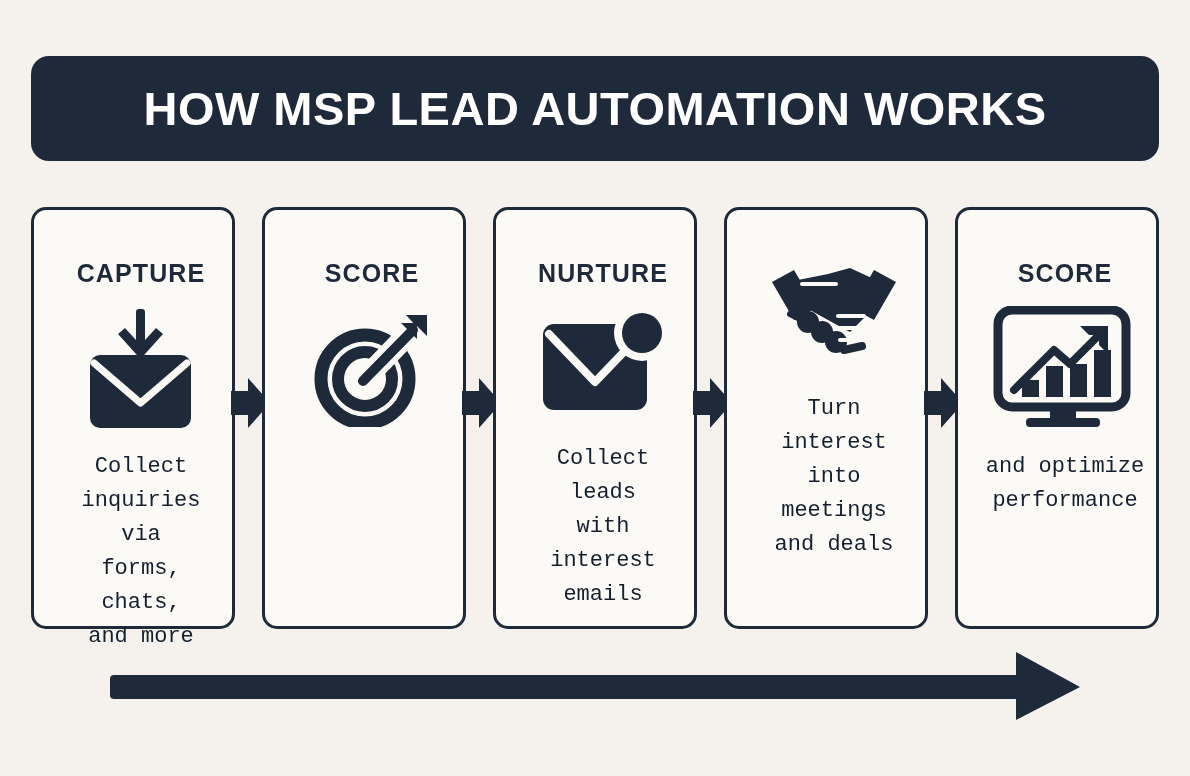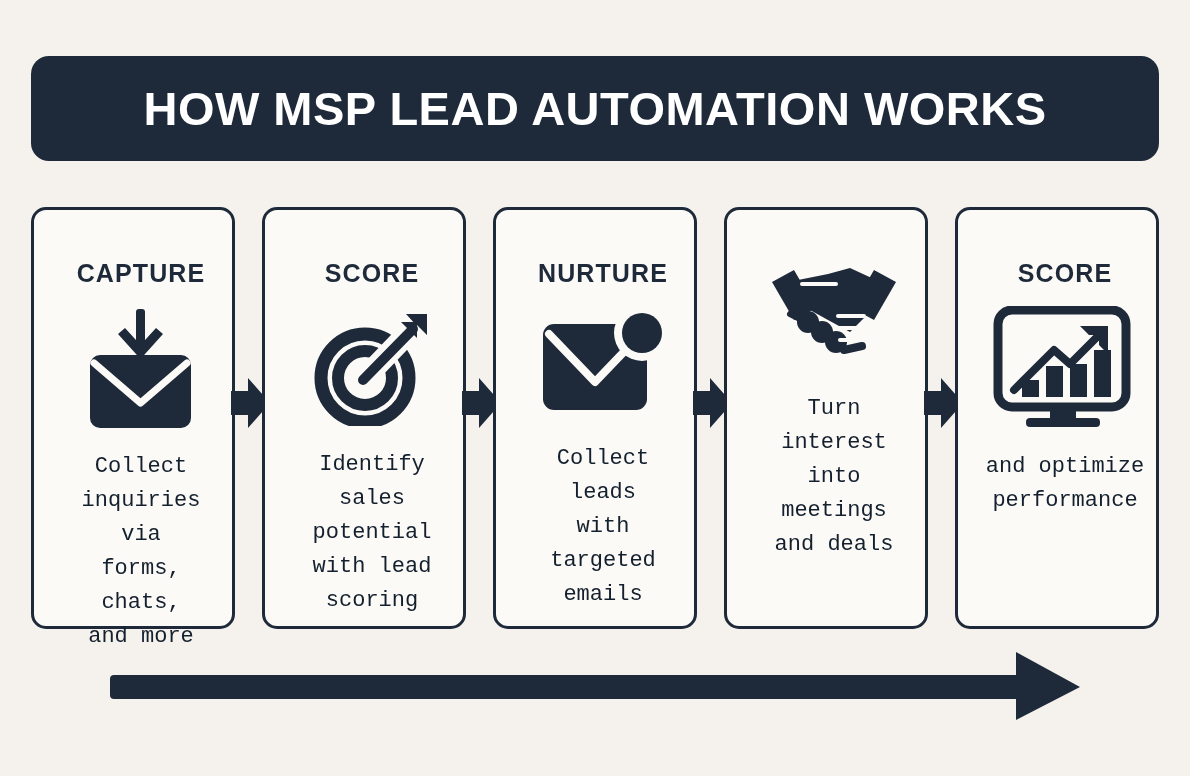--- a/index.html
+++ b/index.html
@@ -170,26 +170,20 @@
             <circle cx="52" cy="70" r="44" fill="none" stroke="#1E2A3A" stroke-width="13"></circle>
             <circle cx="52" cy="70" r="27" fill="none" stroke="#1E2A3A" stroke-width="12"></circle>
             <circle cx="52" cy="70" r="10" fill="#1E2A3A"></circle>
           </g>
 
           <path d="M50 72 L100 21" stroke="#1E2A3A" stroke-width="10" stroke-linecap="round"></path>
 
           <path d="M93 6 L114 6 L114 27 L104 17 L103 17 Z" fill="#1E2A3A"></path>
           <path d="M88 14 L104 14 L104 30 Z" fill="#1E2A3A"></path>
         </svg>
-      </div>
-      <div class="card-desc">
-        <div>Identify</div>
-        <div>sales potential</div>
-        <div>with lead</div>
-        <div>scoring</div>
       </div>
     </div>
 
     <div class="connector">
       <svg width="40" height="56" viewBox="0 0 40 56">
         <path d="M0 16 L17 16 L17 3 L39 28 L17 53 L17 40 L0 40 Z" fill="#1E2A3A"></path>
       </svg>
     </div>
 
     <div class="card">
@@ -204,21 +198,21 @@
           </defs>
           <g mask="url(#badgeCut)">
             <rect x="5" y="14" width="104" height="86" rx="11" fill="#1E2A3A"></rect>
             <path d="M11 24 L57 72 L103 24" stroke="#FBFAF7" stroke-width="8" fill="none" stroke-linecap="round" stroke-linejoin="round"></path>
           </g>
           <circle cx="104" cy="23" r="20" fill="#1E2A3A"></circle>
         </svg>
       </div>
       <div class="card-desc">
         <div>Collect leads</div>
-        <div>with targeted</div>
+        <div>with interest</div>
         <div>emails</div>
       </div>
     </div>
 
     <div class="connector">
       <svg width="40" height="56" viewBox="0 0 40 56">
         <path d="M0 16 L17 16 L17 3 L39 28 L17 53 L17 40 L0 40 Z" fill="#1E2A3A"></path>
       </svg>
     </div>
 

